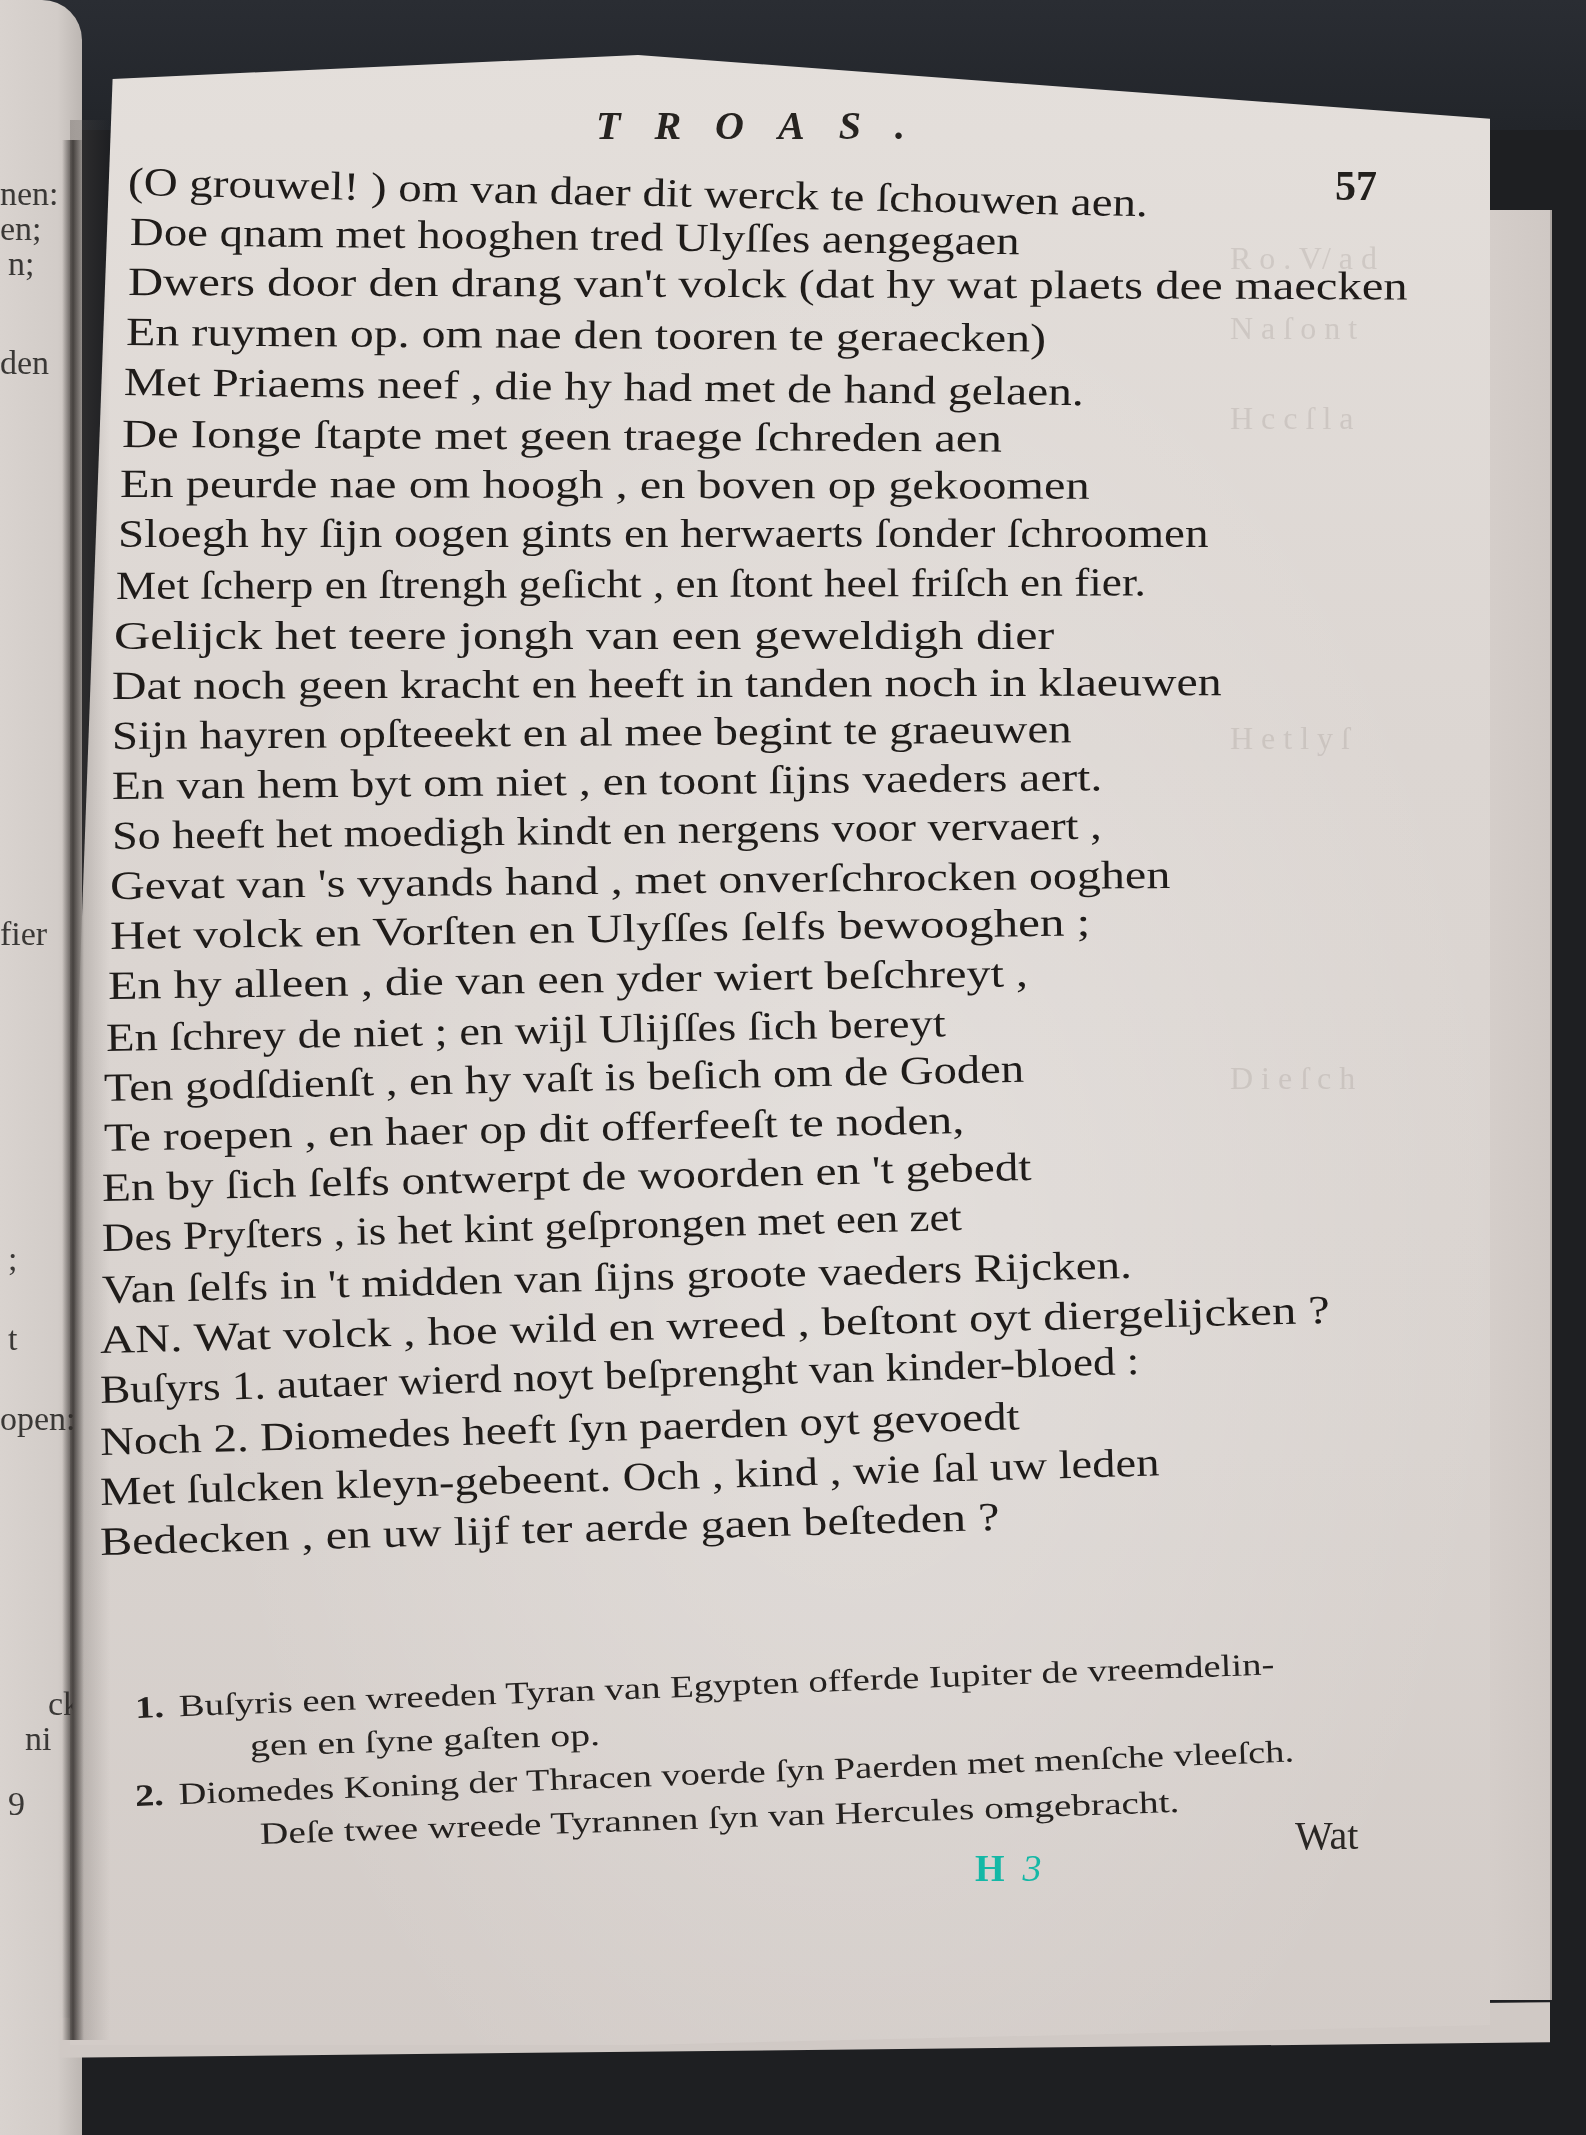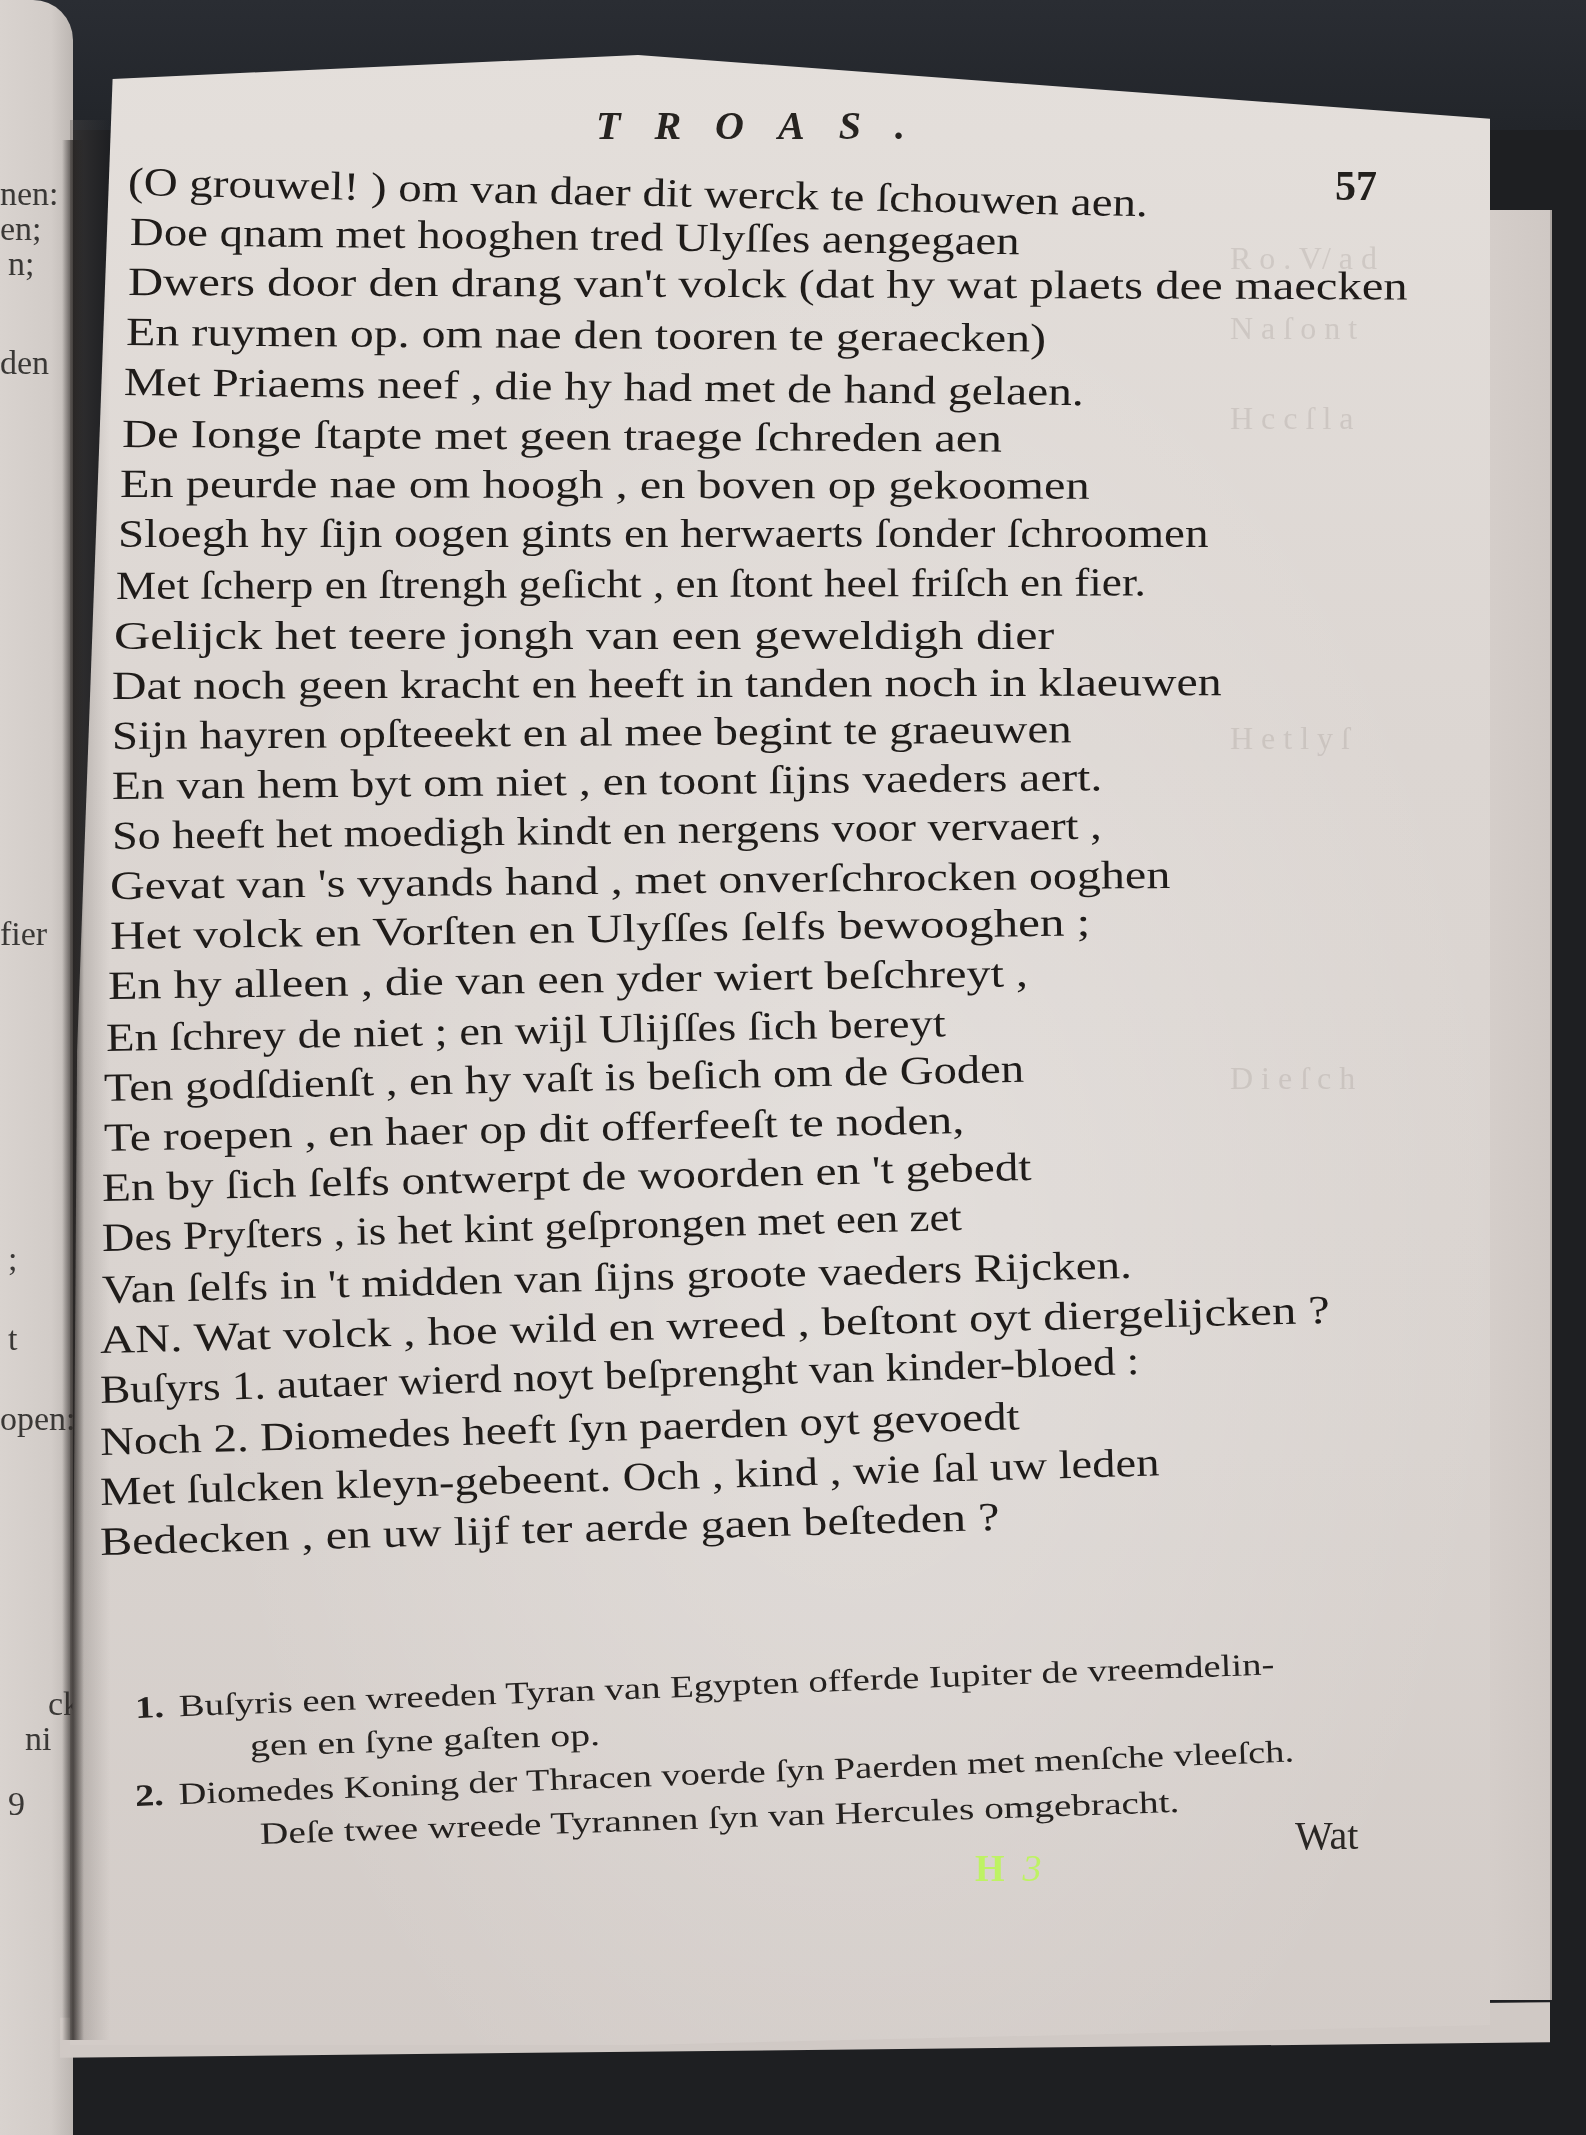--- a/index.html
+++ b/index.html
@@ -7,21 +7,21 @@
     width: 1586px; height: 2135px; overflow: hidden; position: relative;
     background: #1e1f22;
     font-family: "DejaVu Serif", "Liberation Serif", serif;
   }
   .backdrop-top {
     position: absolute; left: 0; top: 0; width: 1586px; height: 130px;
     background: linear-gradient(180deg, #2a2d33 0%, #22252a 100%);
   }
   
   .left-page {
-    position: absolute; left: 0; top: 0; width: 73px; height: 2135px;
+    position: absolute; left: 0; top: 0; width: 82px; height: 2135px;
     background: linear-gradient(90deg, #d9d3cf 0%, #d2ccc8 70%, #bcb6b2 100%);
     border-radius: 0 40px 0 0;
   }
   .left-fragment {
     position: absolute; left: 0; font-size: 34px; color: #3a3836;
     font-family: "Liberation Serif", serif; white-space: nowrap;
   }
   
   .gutter {
     position: absolute; left: 62px; top: 140px; width: 22px; height: 1900px;
@@ -64,21 +64,21 @@
     font-family: "Liberation Serif", serif; font-size: 40px;
     transform-origin: left center;
   }
   .footnote {
     position: absolute; white-space: nowrap; color: #24211f;
     font-family: "Liberation Serif", serif; font-size: 31px;
     transform-origin: left center;
   }
   .fn-num { font-weight: bold; margin-right: 12px; }
   .signature {
-    position: absolute; left: 975px; top: 1846px; font-size: 38px; color: #bef264;
+    position: absolute; left: 975px; top: 1846px; font-size: 38px; color: #14b8a6;
     font-family: "Liberation Serif", serif; font-weight: bold;
   }
   .signature .sig-num { font-style: italic; font-weight: normal; margin-left: 18px; }
   .catchword {
     position: absolute; left: 1295px; top: 1812px; font-size: 40px; color: #2a2724;
     font-family: "Liberation Serif", serif;
   }
   .bleed {
     position: absolute; color: rgba(120,112,108,0.18); font-size: 32px;
     font-family: "Liberation Serif", serif; white-space: nowrap;

